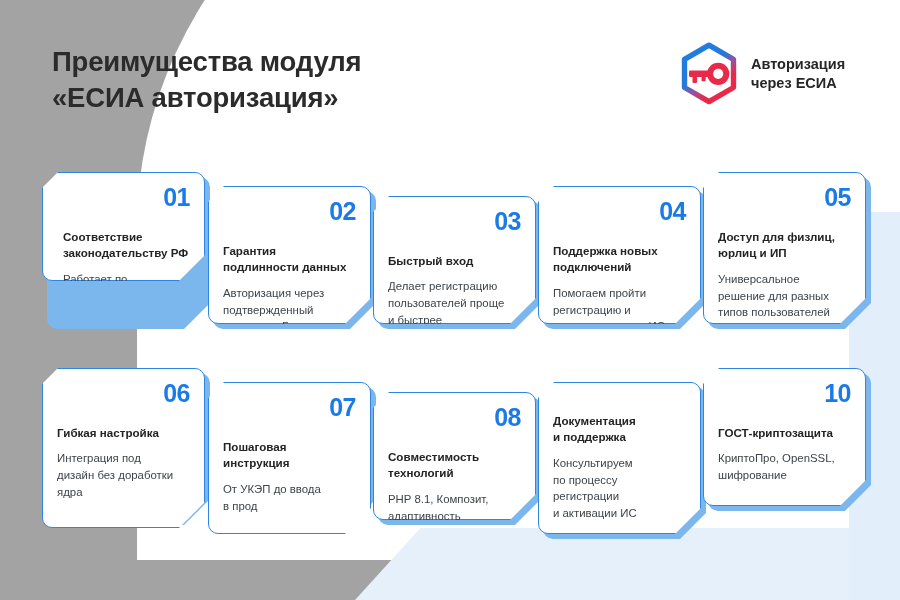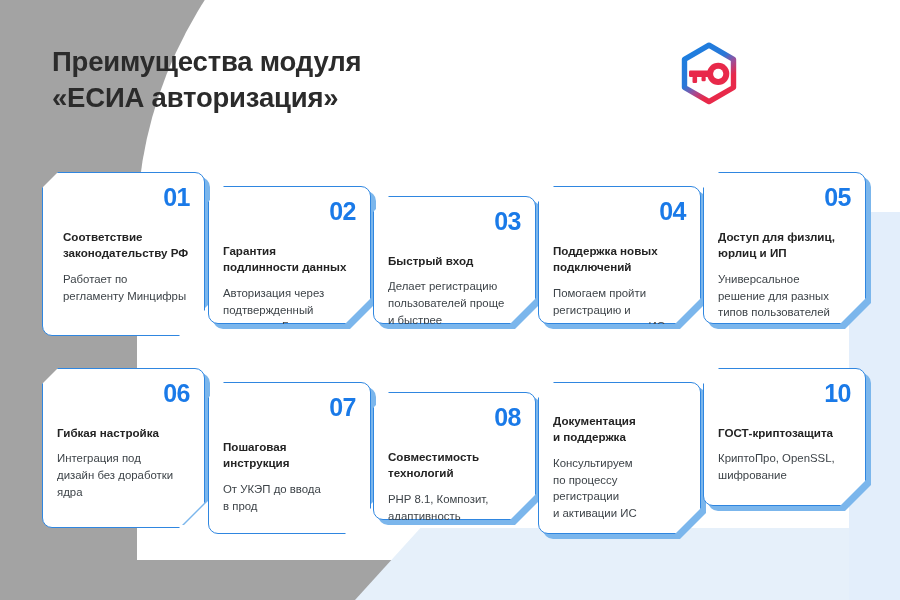--- a/index.html
+++ b/index.html
@@ -188,25 +188,27 @@
         <path d="M31 3.2 L55.5 17.3 L55.5 45.5 L31 59.6 L6.5 45.5 L6.5 17.3 Z" fill="none" stroke="url(#hexgrad)" stroke-width="5.4" stroke-linejoin="round"></path>
         <g fill="#e8294a">
           <rect x="11" y="28.5" width="25" height="6.6" rx="1.4"></rect>
           <rect x="14.5" y="34.5" width="4.6" height="6.4" rx="1.2"></rect>
           <rect x="23.5" y="34.5" width="4.2" height="4.8" rx="1.2"></rect>
           <circle cx="40.2" cy="31.8" r="11.1"></circle>
         </g>
         <circle cx="40.2" cy="31.8" r="5.1" fill="#ffffff"></circle>
       </svg>
     </span>
+    <span class="logo-text">Авторизация
+через ЕСИА</span>
   </div>
 
   <div id="cards-layer">
       <div class="card-shadow" style="left: 47px; top: 177px; height: 152px;"></div>
-      <div class="card" style="left: 42px; top: 172px; height: 164px; padding-left: 20px;">
+      <div class="card" style="left: 42px; top: 172px; height: 109px; padding-left: 20px;">
         <div class="card-num">01</div>
         <div class="card-title">Соответствие
 законодательству РФ</div>
         <div class="card-desc">Работает по
 регламенту Минцифры</div>
       </div>
       <div class="card-shadow" style="left: 213px; top: 191px; height: 138px;"></div>
       <div class="card" style="left: 208px; top: 186px; height: 138px;">
         <div class="card-num">02</div>
         <div class="card-title">Гарантия

